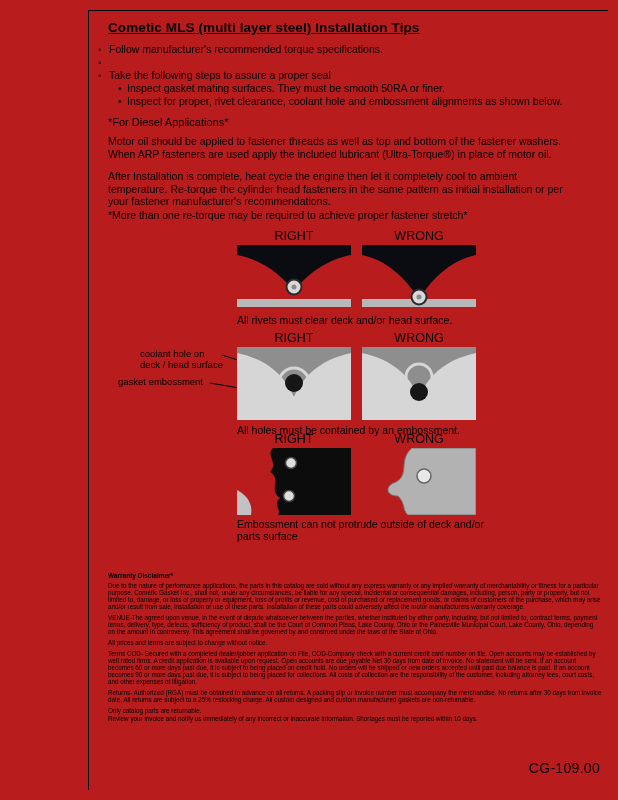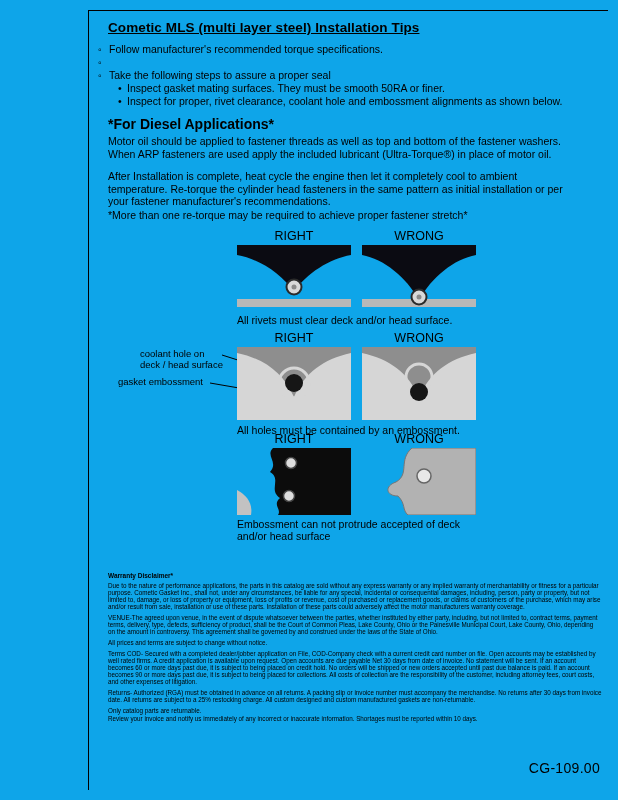--- a/index.html
+++ b/index.html
@@ -1,20 +1,20 @@
 <!DOCTYPE html>
 <html><head>
 <meta charset="utf-8">
 <style>
   * { margin:0; padding:0; box-sizing:border-box; }
   html,body { background:#ffffff; }
   .page {
     position:relative;
     width:618px; height:800px;
-    background:#0ea5e9;
+    background:#b91c1c;
     color:#000;
     font-family:"Liberation Sans","DejaVu Sans",sans-serif;
     overflow:hidden;
   }
   .abs { position:absolute; }
   .frame-top { left:88px; top:10px; width:520px; height:1px; background:#000; }
   .frame-left { left:88px; top:10px; width:1px; height:780px; background:#000; }
 
   .title {
     left:108px; top:20px;
@@ -22,21 +22,21 @@
     text-decoration:underline;
     letter-spacing:0.1px;
   }
 
   .bullets { left:98px; top:43px; font-size:10.5px; line-height:13px; width:500px; }
   .bullet-line { display:flex; }
   .bullet-line .marker { width:11px; flex:0 0 11px; text-align:left; }
   .bullet-line.sub { padding-left:20px; }
   .bullet-line.sub .marker { width:9px; flex:0 0 9px; }
 
-  .diesel-heading { left:108px; top:116px; font-size:14px; font-weight:bold; }
+  .diesel-heading { left:108px; top:116px; font-size:11px; font-weight:normal; }
   .para { left:108px; font-size:10.5px; line-height:12.5px; }
   .para1 { top:135px; width:480px; }
   .para2 { top:170px; width:462px; }
   .note  { top:209px; width:480px; }
 
   .rw-label { font-size:12.5px; text-align:center; width:114px; }
   .caption { font-size:10.5px; line-height:12px; }
 
   .diag { position:absolute; display:block; }
 
@@ -141,21 +141,21 @@
     <path d="M36,0 C28,8 42,14 33,24 C45,31 31,42 43,50 C35,57 45,61 41,67 L114,67 V0 Z" fill="#0c0c0c"></path>
     <circle cx="54" cy="15" r="5.5" fill="#dedede" stroke="#444" stroke-width="1.5"></circle>
     <circle cx="52" cy="48" r="5.5" fill="#dedede" stroke="#444" stroke-width="1.5"></circle>
   </svg>
 
   <svg class="diag" style="left:362px; top:448px;" width="114" height="67" viewBox="0 0 114 67">
     <path d="M50,0 C36,12 48,26 34,34 C22,38 24,48 36,48 C44,56 40,62 46,67 L114,67 V0 Z" fill="#b2b2b2" stroke="#777" stroke-width="1"></path>
     <circle cx="62" cy="28" r="7" fill="#e8e8e8" stroke="#666" stroke-width="1.5"></circle>
   </svg>
 
-  <div class="abs caption" style="left:237px; top:518px; width:250px;">Embossment can not protrude accepted of deck and/or head surface</div>
+  <div class="abs caption" style="left:237px; top:518px; width:250px;">Embossment can not protrude outside of deck and/or parts surface</div>
 
   <div class="abs legal">
     <div class="lg-heading">Warranty Disclaimer*</div>
     <p>Due to the nature of performance applications, the parts in this catalog are sold without any express warranty or any implied warranty of merchantability or fitness for a particular purpose.  Cometic Gasket Inc., shall not, under any circumstances, be liable for any special, incidental or consequential damages, including, person, party or property, but not limited to, damage, or loss of property or equipment, loss of profits or revenue, cost of purchased or replacement goods, or claims of customers of the purchase, which may arise and/or result from sale, installation or use of these parts.  Installation of these parts could adversely affect the motor manufacturers warranty coverage.</p>
     <p>VENUE-The agreed upon venue, in the event of dispute whatsoever between the parties, whether instituted by either party, including, but not limited to, contract terms, payment terms, delivery, type, defects, sufficiency of product, shall be the Court of Common Pleas, Lake County, Ohio or the Painesville Municipal Court, Lake County, Ohio, depending on the amount in controversy. This agreement shall be governed by and construed under the laws of the State of Ohio.</p>
     <p>All prices and terms are subject to change without notice.</p>
     <p>Terms COD- Secured with a completed dealer/jobber application on File, COD-Company check with a current credit card number on file.  Open accounts may be established by well rated firms.  A credit application is available upon request.  Open accounts are due payable Net 30 days from date of invoice.  No statement will be sent.  If an account becomes 60 or more days past due, it is subject to being placed on credit hold.  No orders will be shipped or new orders accepted until past due balance is paid.  If an account becomes 90 or more days past due, it is subject to being placed for collections.  All costs of collection are the responsibility of the customer, including attorney fees, court costs, and other expenses of litigation.</p>
     <p>Returns- Authorized (RGA) must be obtained in advance on all returns.  A packing slip or invoice number must accompany the merchandise.  No returns after 30 days from invoice date.  All returns are subject to a 25% restocking charge.  All custom designed and custom manufactured gaskets are non-returnable.</p>
     <p class="tight">Only catalog parts are returnable.</p>
     <p>Review your invoice and notify us immediately of any incorrect or inaccurate information.  Shortages must be reported within 10 days.</p>

